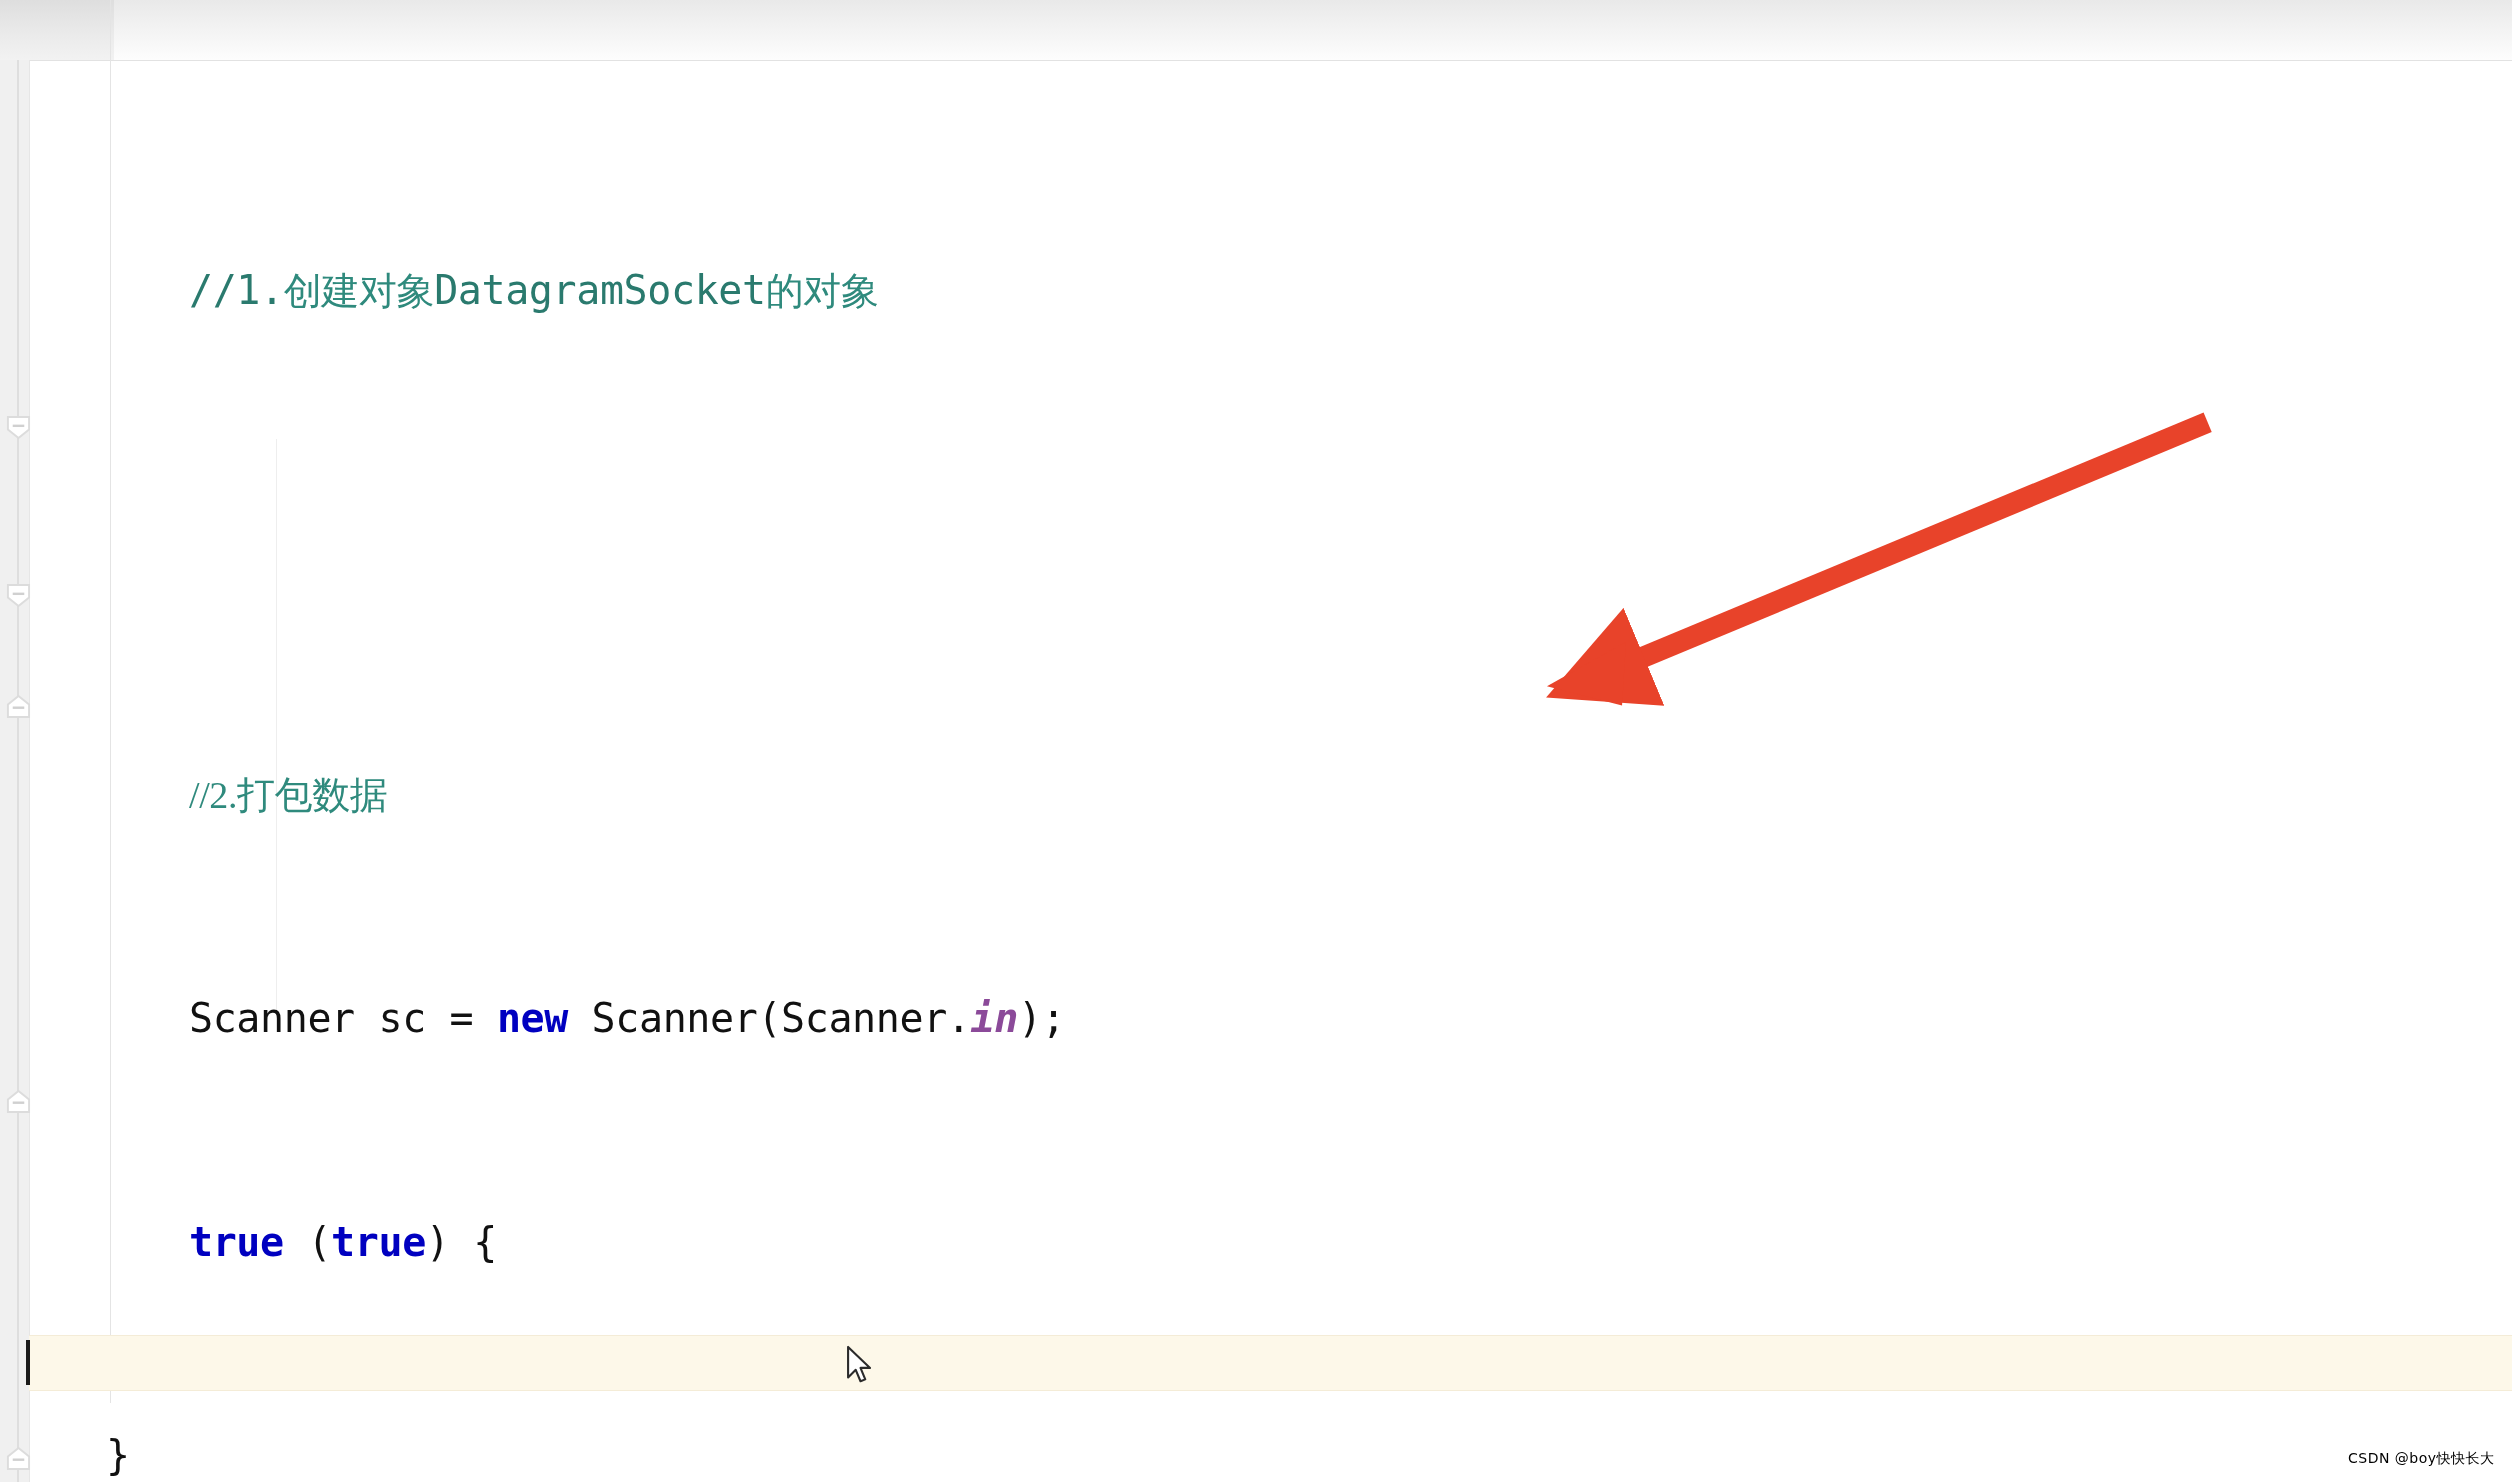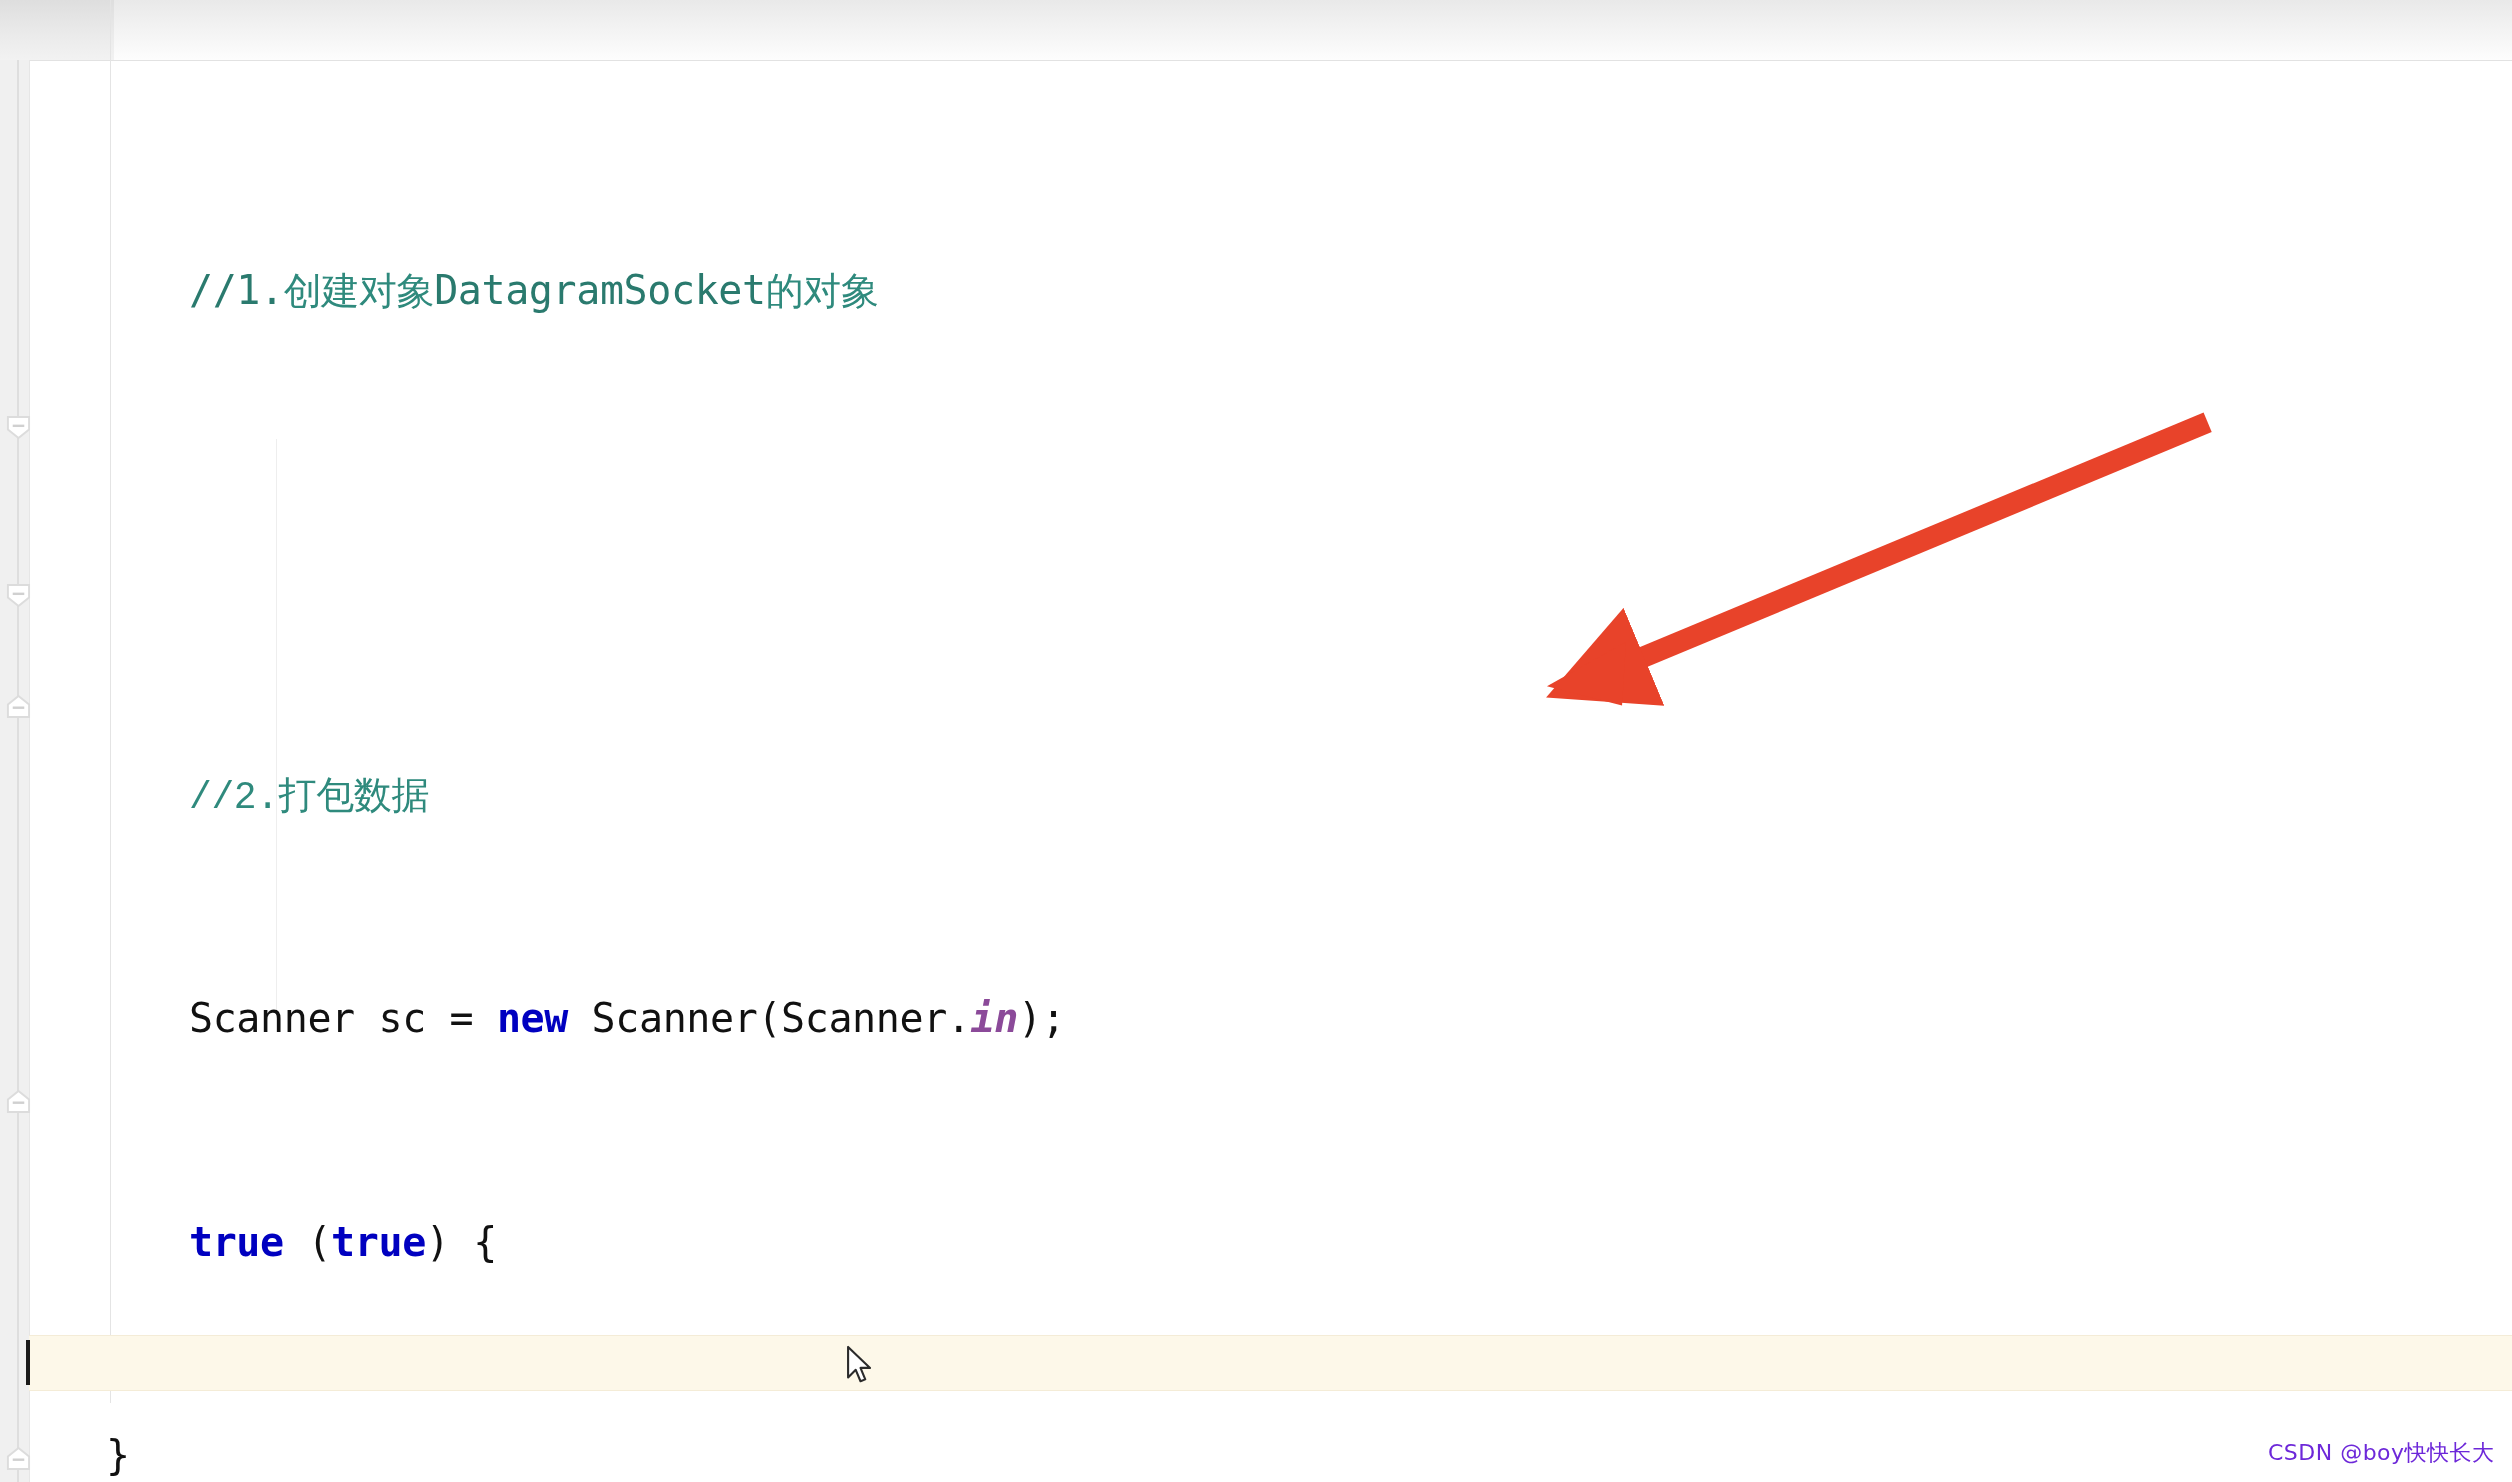--- a/index.html
+++ b/index.html
@@ -64,21 +64,21 @@
     font-family: "DejaVu Sans Mono", monospace;
     font-size: 40px;
     line-height: 56px;
     white-space: pre;
     color: #111111;
     letter-spacing: -0.4px;
   }
   .line { height: 56px; }
   .kw      { color: #0000c0; font-weight: bold; }
   .cmt     { color: #2a7a6e; }
-  .cmt-cjk { color: #2f8a7d; font-family: Liberation Mono, monospace; font-size: 38px; }
+  .cmt-cjk { color: #2f8a7d; font-family: Liberation Serif, serif; font-size: 38px; }
   .fld     { color: #8b4a99; font-style: italic; font-weight: bold; text-align: center; }
 
   
   #caret-line {
     position: absolute; left: 29px; top: 1335px;
     width: 2483px; height: 54px;
     background: #fdf8e9;
     border-top: 1px solid #f4ecd7;
     border-bottom: 1px solid #f4ecd7;
   }
@@ -105,22 +105,22 @@
   #annotation-arrow {
     position: absolute; left: 1533px; top: 405px;
     width: 704px; height: 366px;
     pointer-events: none;
   }
 
   
   #watermark {
     position: absolute; right: 17.4px; bottom: 15.4px;
     font-family: "DejaVu Sans", sans-serif;
-    font-size: 22px;
-    color: #6d28d9;
+    font-size: 14px;
+    color: #000000;
     letter-spacing: 0.5px;
   }
 </style>
 </head>
 <body>
 
 <div id="top-strip">
   <div id="top-strip-left"></div>
 </div>
 

